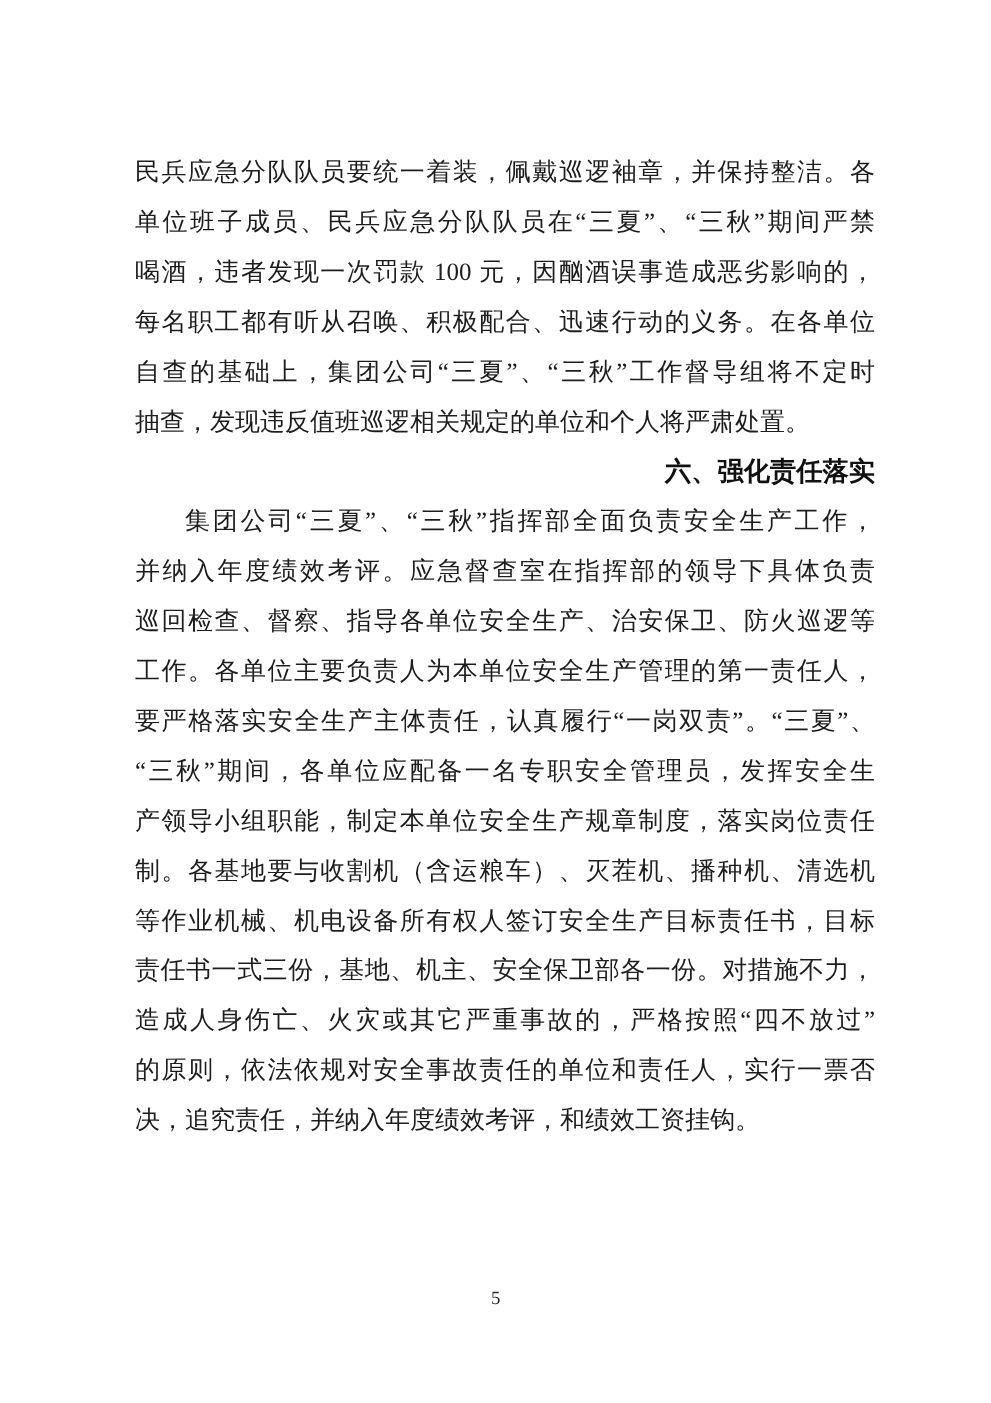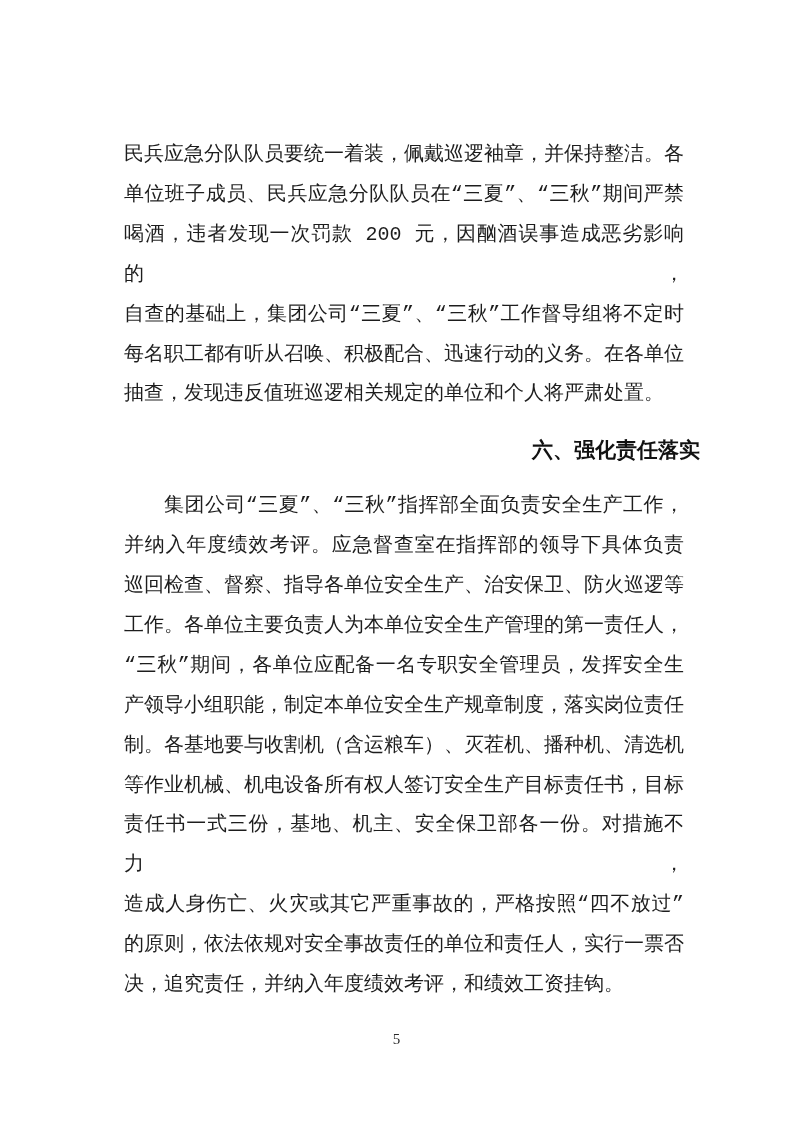--- a/index.html
+++ b/index.html
@@ -16,23 +16,22 @@
   }
   .content {
     position: absolute;
     left: 108px;
     top: 119px;
     width: 592px;
     color: #1d1d1d;
     font-family: "Liberation Serif", "DejaVu Serif", serif;
   }
   .para {
-    margin: 16px;
+    margin: 0;
     padding: 0;
-    font-family: Liberation Mono, monospace;
   }
   .line {
     display: block;
     font-size: 20px;
     line-height: 39.9px;
     min-height: 39.9px;
     text-align: justify;
     text-align-last: justify;
     overflow: hidden;
   }
@@ -69,33 +68,34 @@
 </style>
 </head>
 <body>
 
 <div class="page">
   <div class="content">
 
     <div class="para">
       <span class="line">民兵应急分队队员要统一着装，佩戴巡逻袖章，并保持整洁。各</span>
       <span class="line">单位班子成员、民兵应急分队队员在“三夏”、“三秋”期间严禁</span>
-      <span class="line">喝酒，违者发现一次罚款 200 元，因酗酒误事造成恶劣影响的，</span>
+      <span class="line">喝酒，违者发现一次罚款 100 元，因酗酒误事造成恶劣影响的，</span>
+      <span class="line">每名职工都有听从召唤、积极配合、迅速行动的义务。在各单位</span>
       <span class="line">自查的基础上，集团公司“三夏”、“三秋”工作督导组将不定时</span>
-      <span class="line">每名职工都有听从召唤、积极配合、迅速行动的义务。在各单位</span>
       <span class="line last">抽查，发现违反值班巡逻相关规定的单位和个人将严肃处置。</span>
     </div>
 
     <h2 class="heading">六、强化责任落实</h2>
 
     <div class="para">
       <span class="line indent">集团公司“三夏”、“三秋”指挥部全面负责安全生产工作，</span>
       <span class="line">并纳入年度绩效考评。应急督查室在指挥部的领导下具体负责</span>
       <span class="line">巡回检查、督察、指导各单位安全生产、治安保卫、防火巡逻等</span>
       <span class="line">工作。各单位主要负责人为本单位安全生产管理的第一责任人，</span>
+      <span class="line">要严格落实安全生产主体责任，认真履行“一岗双责”。“三夏”、</span>
       <span class="line">“三秋”期间，各单位应配备一名专职安全管理员，发挥安全生</span>
       <span class="line">产领导小组职能，制定本单位安全生产规章制度，落实岗位责任</span>
       <span class="line">制。各基地要与收割机（含运粮车）、灭茬机、播种机、清选机</span>
       <span class="line">等作业机械、机电设备所有权人签订安全生产目标责任书，目标</span>
       <span class="line">责任书一式三份，基地、机主、安全保卫部各一份。对措施不力，</span>
       <span class="line">造成人身伤亡、火灾或其它严重事故的，严格按照“四不放过”</span>
       <span class="line">的原则，依法依规对安全事故责任的单位和责任人，实行一票否</span>
       <span class="line last">决，追究责任，并纳入年度绩效考评，和绩效工资挂钩。</span>
     </div>
 

